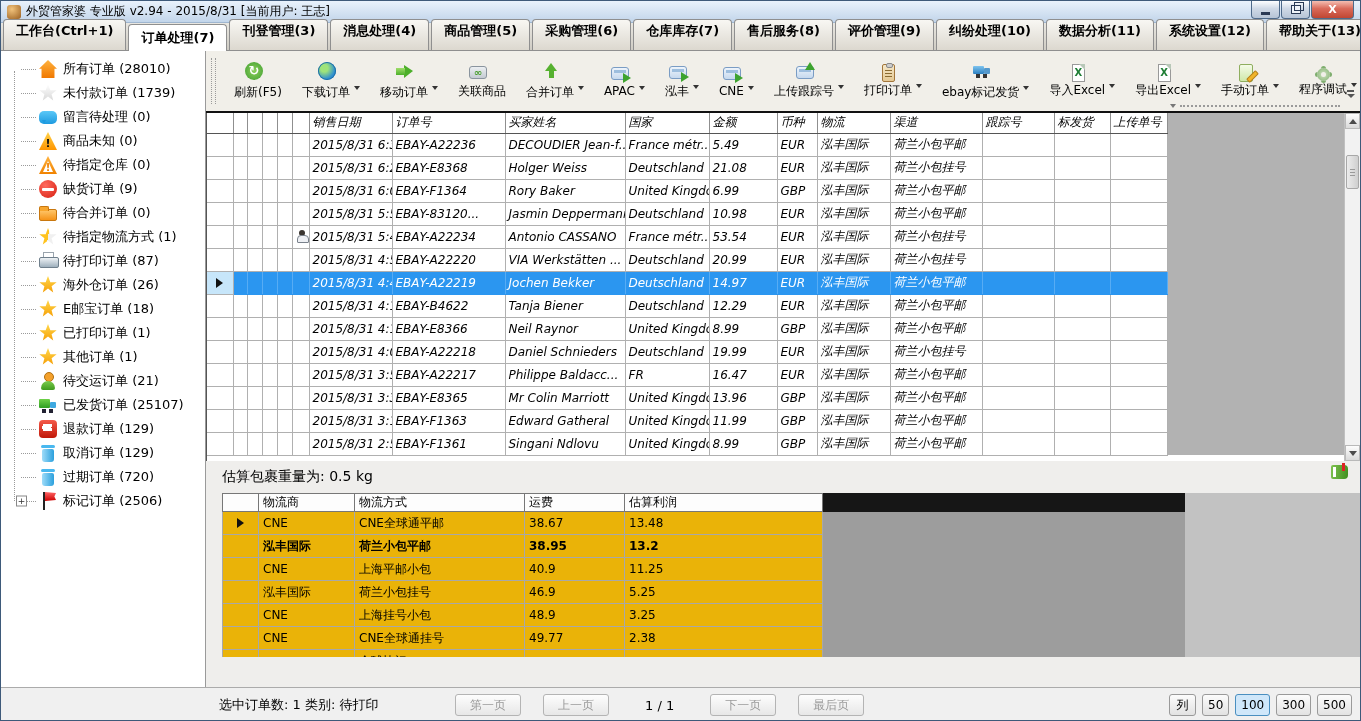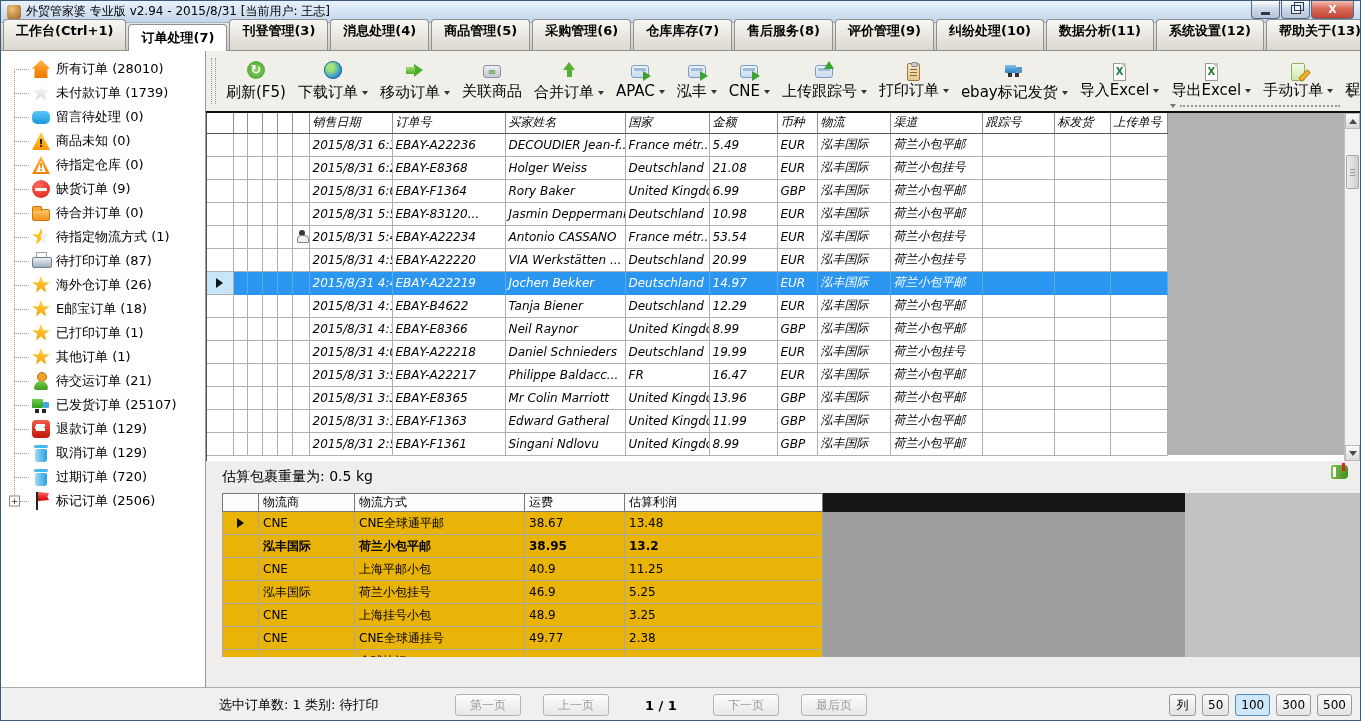--- a/index.html
+++ b/index.html
@@ -17,21 +17,21 @@
   .win-btn.max::before { content:''; position:absolute; width:8px; height:7px; border:1px solid #2a3a55; transform:translate(3px,-3px); }
   .win-btn.close { width:43px; background:linear-gradient(#f4beb2,#d96а5a 45%,#c04632); background:linear-gradient(#f4beb2,#d96a5a 45%,#c04632); color:#fff; font-weight:bold; font-size:11px; }
 
   
   .menutabs { height:28px; background:linear-gradient(#e9e7e1,#cfccc4); display:flex; align-items:flex-end; padding:0 2px; border-bottom:1px solid #8f8f8f; position:relative; }
   .mtab { height:31px; line-height:22px; padding:0 12px; background:linear-gradient(#f8f7f3,#dcd8cf); border:1px solid #8f8f8f; border-bottom:none; border-radius:4px 4px 0 0; margin-right:2px; font-weight:bold; font-size:13px; white-space:nowrap; cursor:default; }
   .mtab.active { background:#fff; height:27px; line-height:26px; margin-bottom:-1px; z-index:2; }
 
   
   .main { display:flex; height:636px; background:#f1efe9; }
-  .sidebar { width:205px; background:#fff; border-right:1px solid #9a9a9a; padding-top:6px; position:relative; overflow:hidden; flex:none; }
+  .sidebar { width:205px; background:#fff; border-right:1px solid #9a9a9a; padding-top:6px; position:relative; overflow:hidden; flex:none;padding-left:7px; }
   .sidebar::before { content:''; position:absolute; left:13px; top:20px; height:430px; border-left:1px dotted #9a9a9a; }
   .snode { height:24px; display:flex; align-items:center; position:relative; padding-left:31px; font-size:13px; white-space:nowrap; cursor:default; }
   .snode::before { content:''; position:absolute; left:13px; top:50%; width:15px; border-top:1px dotted #9a9a9a; }
   .expander { position:absolute; left:8px; top:50%; transform:translateY(-50%); width:11px; height:11px; border:1px solid #888; background:#fff; font-size:9px; line-height:9px; text-align:center; color:#333; z-index:2; }
   .si { width:18px; height:18px; position:relative; margin-right:6px; flex:none; }
 
   
   .ic-home { background:linear-gradient(#ffb23e,#f07800); clip-path:polygon(50% 0,100% 48%,86% 48%,86% 100%,14% 100%,14% 48%,0 48%); }
   .star-shape { clip-path:polygon(50% 0%,63% 35%,98% 35%,70% 57%,79% 91%,50% 70%,21% 91%,30% 57%,2% 35%,37% 35%); }
   .ic-star { background:linear-gradient(#ffd84d,#f59b00); }
@@ -60,21 +60,21 @@
   .ic-trash::after { content:''; position:absolute; top:5px; left:3px; right:3px; bottom:0; background:linear-gradient(90deg,#9fdcf9,#2ba0dd); border-radius:2px 2px 3px 3px; }
   .ic-flag::before { content:''; position:absolute; left:4px; top:0; bottom:0; width:2px; background:#222; }
   .ic-flag::after { content:''; position:absolute; left:6px; top:0; width:11px; height:9px; background:linear-gradient(#f66,#c00); clip-path:polygon(0 0,100% 12%,85% 50%,100% 88%,0 100%); }
 
   
   .content { flex:1; display:flex; flex-direction:column; position:relative; min-width:0; }
   .toolbar { height:60px; display:flex; align-items:center; padding-left:3px; background:#f1efe9; position:relative; white-space:nowrap; }
   .tgrip { width:5px; height:46px; border-left:1px dotted #9a9a9a; border-right:1px dotted #9a9a9a; margin:0 4px 0 2px; flex:none; }
   .tbtn { display:flex; flex-direction:column; align-items:center; justify-content:center; padding:3px 6px; flex:none; cursor:default; }
   .ti { width:18px; height:18px; position:relative; margin-bottom:4px; }
-  .trow { display:flex; align-items:center; font-size:15px; }
+  .trow { display:flex; align-items:flex-start; font-size:12px;margin-left:8px; }
   .caret { width:0; height:0; border-left:3px solid transparent; border-right:3px solid transparent; border-top:4px solid #333; margin-left:4px; margin-top:2px; }
   .toverflow { position:absolute; right:3px; bottom:8px; width:13px; height:18px; display:flex; flex-direction:column; align-items:center; justify-content:center; gap:2px; }
   .toverflow i { display:block; width:7px; height:2px; background:#555; }
   .toverflow b { width:0; height:0; border-left:4px solid transparent; border-right:4px solid transparent; border-top:4px solid #555; }
   .tdots { position:absolute; right:20px; bottom:4px; width:160px; border-bottom:2px dotted #9a9a9a; }
   .tdots::before { content:''; position:absolute; left:-10px; bottom:-3px; border-left:3px solid transparent; border-right:3px solid transparent; border-top:4px solid #777; }
 
   
   .ti-refresh { background:radial-gradient(#8ed05e,#3e9d2e); border-radius:50%; color:#fff; display:flex; align-items:center; justify-content:center; font-size:13px; font-weight:bold; }
   .ti-globe { background:radial-gradient(circle at 35% 35%, #9fe37a 22%, #2f8fd0 65%); border-radius:50%; box-shadow:inset 0 0 0 1px #1c6ea8; }
@@ -141,21 +141,21 @@
   table.fgrid td { height:23px; border:1px solid #a8a8a8; padding:0 4px; font-size:12px; white-space:nowrap; overflow:hidden; }
   table.fgrid tr.bold td { font-weight:bold; }
   .freight-fill { width:362px; background:#9d9d9d; position:relative; flex:none; }
   .freight-fill::before { content:''; position:absolute; top:0; left:0; right:0; height:19px; background:#161616; }
   .freight-right { flex:1; background:#c2c2c2; }
 
   
   .statusbar { height:35px; background:#f0f0f0; border-top:1px solid #ababab; display:flex; align-items:center; font-size:13px; }
   .summary { margin-left:218px; width:228px; white-space:nowrap; }
   .pgbtn { width:66px; height:22px; border:1px solid #b4b4b4; border-radius:3px; background:linear-gradient(#fdfdfd,#e7e7e7); color:#9a9a9a; display:flex; align-items:center; justify-content:center; font-size:12px; flex:none; cursor:default; }
-  .pageind { margin:0 36px; font-weight:bold; white-space:nowrap; }
+  .pageind { margin:0 36px; font-weight:normal; white-space:nowrap; }
   .right-group { margin-left:auto; display:flex; gap:6px; margin-right:8px; }
   .szbtn { min-width:27px; padding:0 5px; height:22px; border:1px solid #9a9a9a; border-radius:3px; background:linear-gradient(#fcfcfc,#e2e2e2); display:flex; align-items:center; justify-content:center; font-size:12px; cursor:default; }
   .szbtn.active { background:#cfe7fa; border-color:#4a8fc0; }
 </style>
 </head>
 <body>
 
 <div class="window">
 
   <div class="titlebar">

